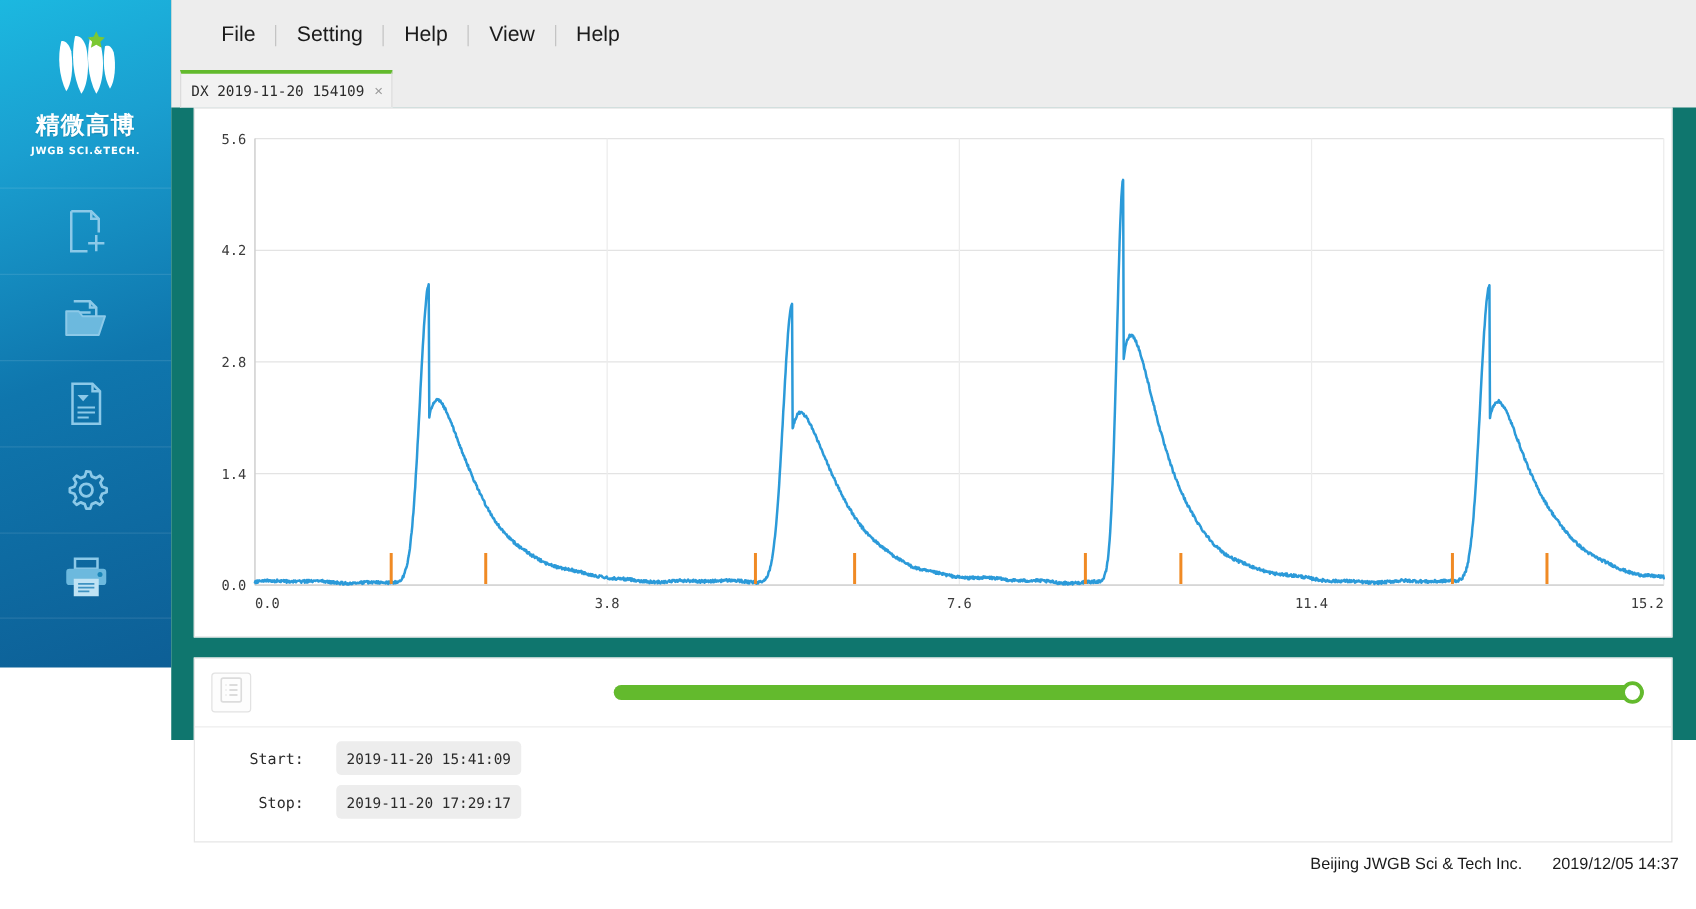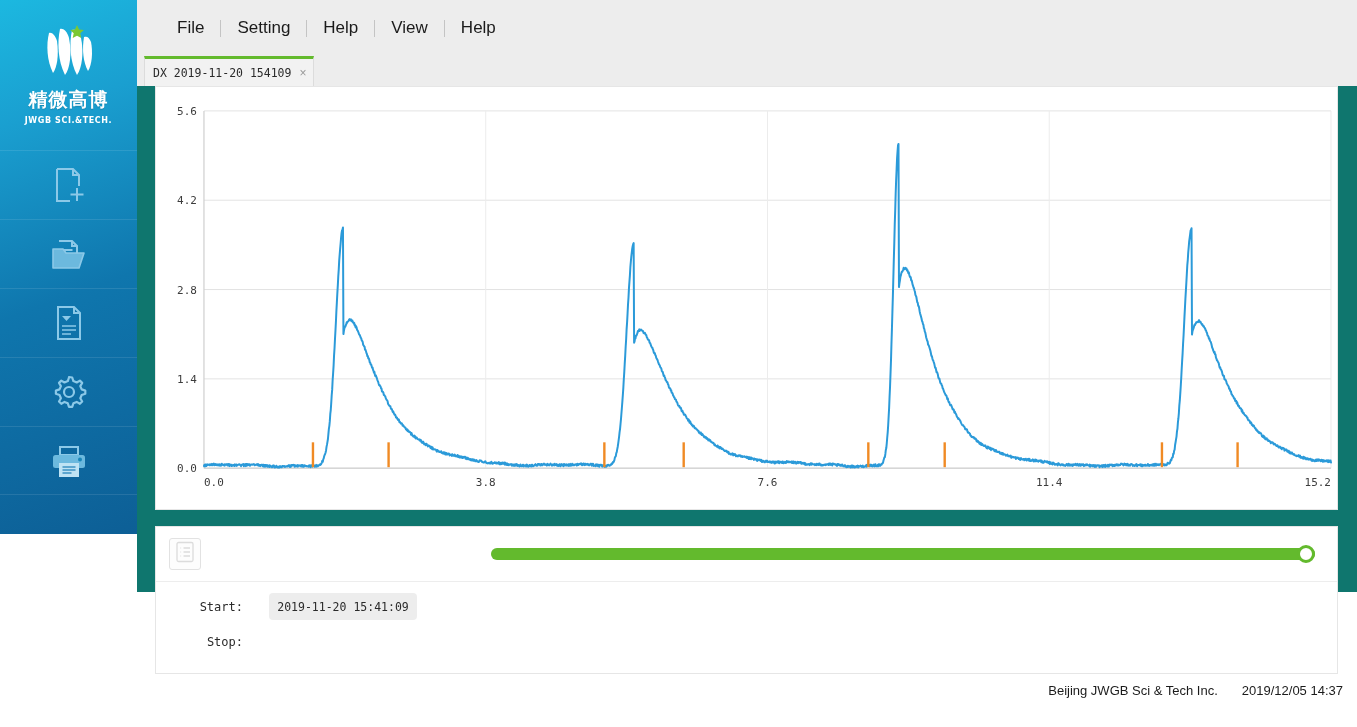--- a/index.html
+++ b/index.html
@@ -382,20 +382,21 @@
         </div>
       </div>
 
       <div class="fields">
         <div class="field-row">
           <span class="field-label">Start:</span>
           <span class="field-value">2019-11-20 15:41:09</span>
         </div>
         <div class="field-row">
           <span class="field-label">Stop:</span>
+          <span class="field-value">2019-11-20 17:29:17</span>
         </div>
       </div>
     </div>
 
     <div class="footer">
       <span class="footer-company">Beijing JWGB Sci &amp; Tech Inc.</span>
       <span class="footer-time">2019/12/05 14:37</span>
     </div>
 
   </div>

